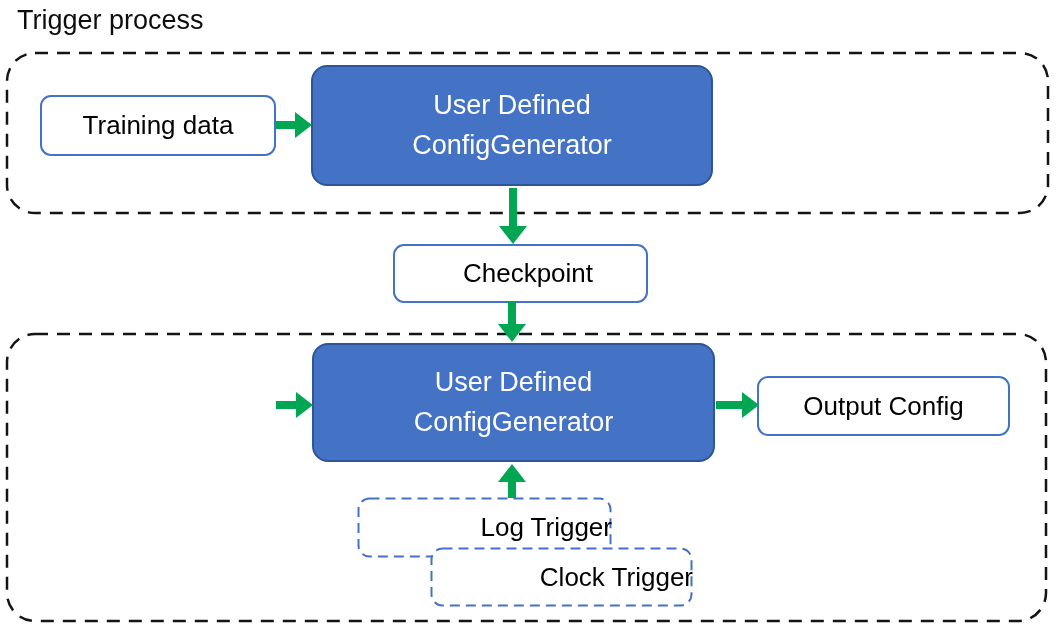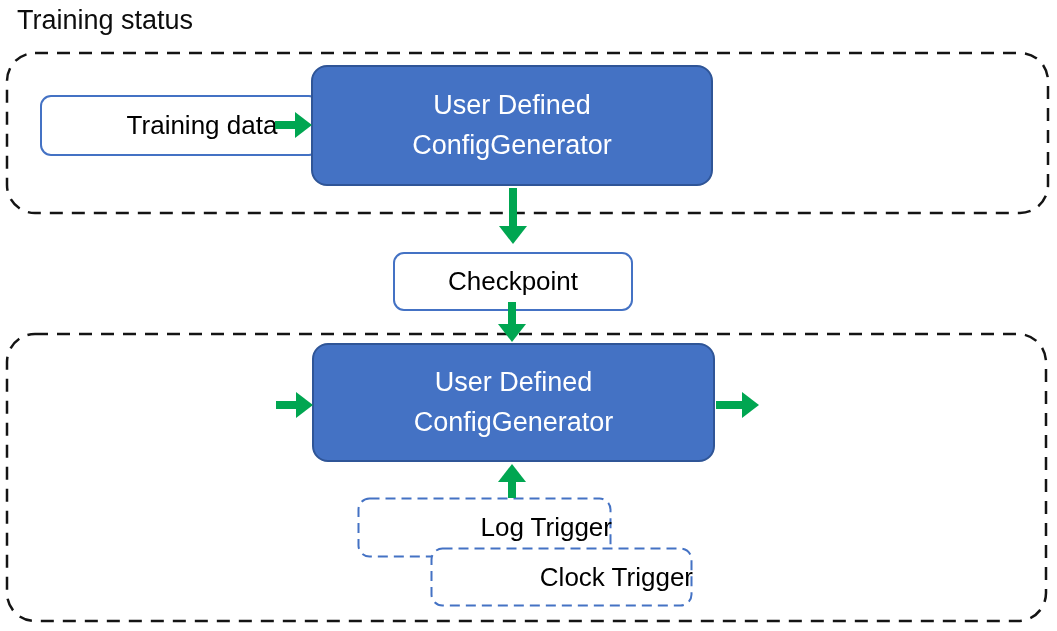--- a/index.html
+++ b/index.html
@@ -58,55 +58,55 @@
     left:0; top:0;
     border-left:14px solid transparent; border-right:14px solid transparent;
     border-bottom:18px solid var(--arrow_green,#00A651);
   }
 </style>
 </head>
 <body>
 
 <div class="canvas">
 
-  <div class="section-title" style="left:17px; top:5px;">Training status</div>
+  <div class="section-title" style="left:17px; top:5px;">Trigger process</div>
 
   <div class="dashed-container" style="left:5px; top:51px;">
     <svg width="1045" height="164" viewBox="0 0 1045 164">
       <rect x="2" y="2" width="1041" height="160" rx="28" ry="28" fill="none" style="stroke:var(--container_border,#141414);" stroke-width="2.5" stroke-dasharray="13 9"></rect>
     </svg>
   </div>
 
 
   <div class="dashed-container" style="left:5px; top:332px;">
     <svg width="1043" height="291" viewBox="0 0 1043 291">
       <rect x="2" y="2" width="1039" height="287" rx="28" ry="28" fill="none" style="stroke:var(--container_border,#141414);" stroke-width="2.5" stroke-dasharray="13 9"></rect>
     </svg>
   </div>
 
-  <div class="io-box" style="left:40px; top:95px; width:232px; height:57px;padding-left:44px;">
+  <div class="io-box" style="left:40px; top:95px; width:232px; height:57px;">
     <span>Training data</span>
   </div>
 
   <div class="arrow right" style="left:275px; top:112px; width:37px; height:26px;">
     <div class="shaft" style="width:22px;"></div>
     <div class="head"></div>
   </div>
 
   <div class="node" style="left:311px; top:65px; width:398px; height:117px;">
     <span>User Defined
 ConfigGenerator</span>
   </div>
 
   <div class="arrow down" style="left:499px; top:188px; width:28px; height:56px;">
     <div class="shaft" style="height:40px;"></div>
     <div class="head"></div>
   </div>
 
-  <div class="io-box" style="left:393px; top:252px; width:236px; height:55px;">
+  <div class="io-box" style="left:393px; top:244px; width:236px; height:55px;padding-left:15px;">
     <span>Checkpoint</span>
   </div>
 
   <div class="arrow down" style="left:498px; top:302px; width:28px; height:40px;">
     <div class="shaft" style="height:24px;"></div>
     <div class="head"></div>
   </div>
 
 
   <div class="arrow right" style="left:276px; top:392px; width:37px; height:26px;">
@@ -117,20 +117,23 @@
   <div class="node" style="left:312px; top:343px; width:399px; height:115px;">
     <span>User Defined
 ConfigGenerator</span>
   </div>
 
   <div class="arrow right" style="left:716px; top:392px; width:43px; height:26px;">
     <div class="shaft" style="width:28px;"></div>
     <div class="head"></div>
   </div>
 
+  <div class="io-box" style="left:757px; top:376px; width:249px; height:56px;">
+    <span>Output Config</span>
+  </div>
 
   <div class="arrow up" style="left:498px; top:464px; width:28px; height:34px;">
     <div class="shaft" style="height:18px;"></div>
     <div class="head"></div>
   </div>
 
   <div class="trigger-box trigger-log" style="left:357px; top:497px; width:255px; height:61px;">
     <svg width="255" height="61" viewBox="0 0 255 61">
       <rect x="1.5" y="1.5" width="252" height="58" rx="11" ry="11" fill="#ffffff" style="stroke:var(--io_border,#4472C4);" stroke-width="2" stroke-dasharray="10 6"></rect>
     </svg>

